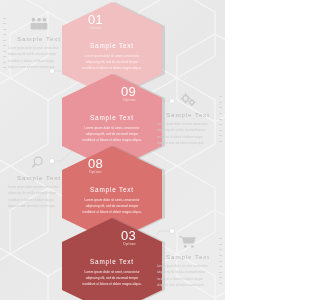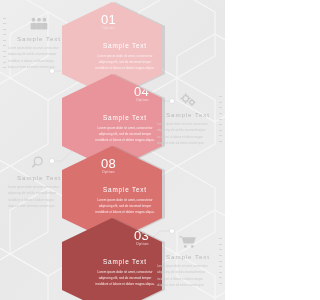--- a/index.html
+++ b/index.html
@@ -63,21 +63,21 @@
   .hex-col { position:absolute; left:62px; top:0; width:102px; height:300px; }
 
   .hex {
     position:absolute;
     left:0;
     width:100px; height:96px;
     -webkit-clip-path:polygon(50% 0%,100% 25%,100% 75%,50% 100%,0% 75%,0% 25%);
     clip-path:polygon(50% 0%,100% 25%,100% 75%,50% 100%,0% 75%,0% 25%);
     color:#ffffff;
   }
-  .hex-inner { position:relative; width:100%; height:100%;margin-left:13px; }
+  .hex-inner { position:relative; width:100%; height:100%; }
 
   .hex-num {
     position:absolute;
     top:11px;
     font-size:13px;
     font-weight:400;
     letter-spacing:.3px;
     line-height:1;
     color:#ffffff;
   }
@@ -208,21 +208,21 @@
         <div class="hex-num">01</div>
         <div class="hex-opt">Option</div>
         <div class="hex-title">Sample Text</div>
         <div class="hex-body">Lorem ipsum dolor sit amet, consectetur adipiscing elit, sed do eiusmod tempor incididunt ut labore et dolore magna aliqua.</div>
       </div>
     </div>
 
     <div class="hex-shadow" style="top:74px;"></div>
     <div class="hex num-right" style="top:74px; background:#e8949a;">
       <div class="hex-inner">
-        <div class="hex-num">04</div>
+        <div class="hex-num">09</div>
         <div class="hex-opt">Option</div>
         <div class="hex-title">Sample Text</div>
         <div class="hex-body">Lorem ipsum dolor sit amet, consectetur adipiscing elit, sed do eiusmod tempor incididunt ut labore et dolore magna aliqua.</div>
       </div>
     </div>
 
     <div class="hex-shadow" style="top:146px;"></div>
     <div class="hex num-left" style="top:146px; background:#d9716f;">
       <div class="hex-inner">
         <div class="hex-num">08</div>

